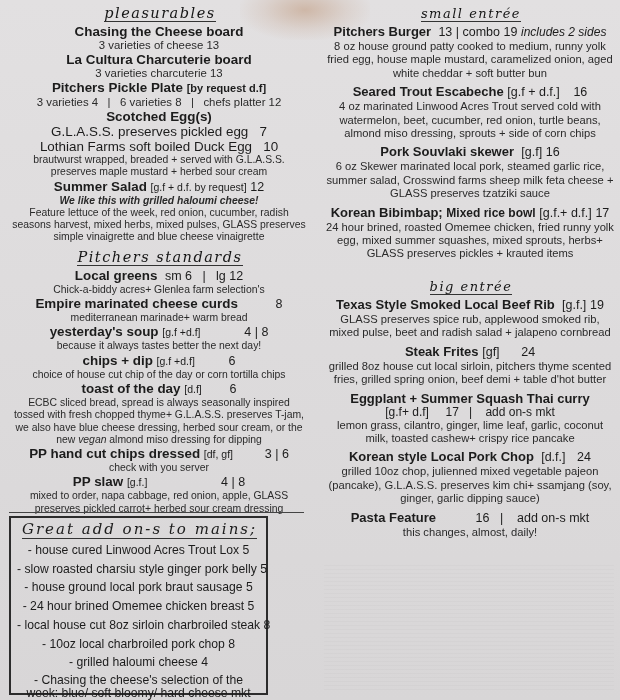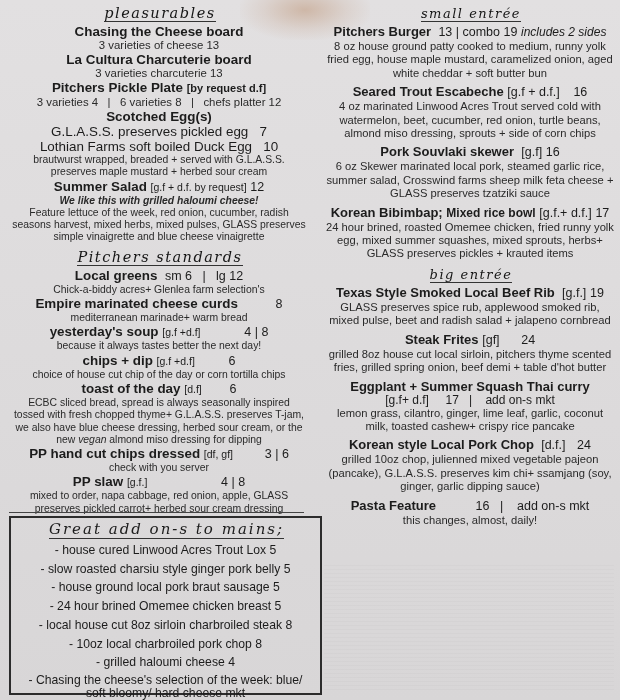--- a/index.html
+++ b/index.html
@@ -43,21 +43,21 @@
     .name .mixed { font-size: 12px; }
     .desc { font-size: 10.4px; line-height: 12.3px; color: #2a2a2a; }
     .desc.md { font-size: 11.4px; line-height: 13px; }
     .desc.bi { font-weight: bold; font-style: italic; }
     .sub { font-size: 11.5px; line-height: 13px; white-space: nowrap; }
     .right .name { font-size: 13px; }
     .right .desc { font-size: 11.2px; line-height: 13.4px; }
     .right .item { margin-bottom: 4px; }
 
     .addon-box {
-      position: absolute; left: 9px; top: 516px; width: 313px; height: 179px;
+      position: absolute; left: 9px; top: 516px; width: 259px; height: 179px;
       border: 2px solid #2c2c2c;
       border-top-width: 2px;
       box-sizing: border-box;
       padding: 2px 6px 0 6px;
     }
     .addon-title {
       font-family: "DejaVu Serif", serif; font-style: italic;
       font-size: 15px; letter-spacing: 2px;
       border-bottom: 1px solid #333; display: inline-block; line-height: 17px;
       margin-left: 2px;
@@ -218,21 +218,21 @@
     <div class="item">
       <div class="name">
         <span>Korean Bibimbap;</span>
         <span class="mixed">Mixed rice bowl</span>
         <span class="price">[g.f.+ d.f.]</span>
         <span class="price">17</span>
       </div>
       <div class="desc">24 hour brined, roasted Omemee chicken, fried runny yolk egg, mixed summer squashes, mixed sprouts, herbs+ GLASS preserves pickles + krauted items</div>
     </div>
 
-    <div class="section-title" style="font-size:13px;margin-top:2px">big entrée</div>
+    <div class="section-title" style="font-size:13px;margin-top:14px">big entrée</div>
 
     <div class="item">
       <div class="name">
         <span>Texas Style Smoked Local Beef Rib</span>&nbsp;
         <span class="price">[g.f.]</span>
         <span class="price">19</span>
       </div>
       <div class="desc">GLASS preserves spice rub, applewood smoked rib, mixed pulse, beet and radish salad + jalapeno cornbread</div>
     </div>
     <div class="item">

